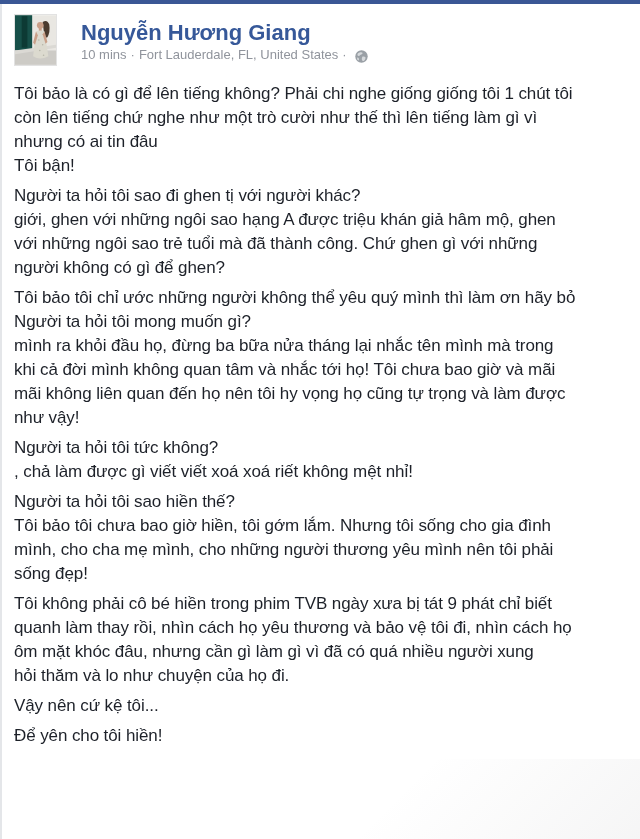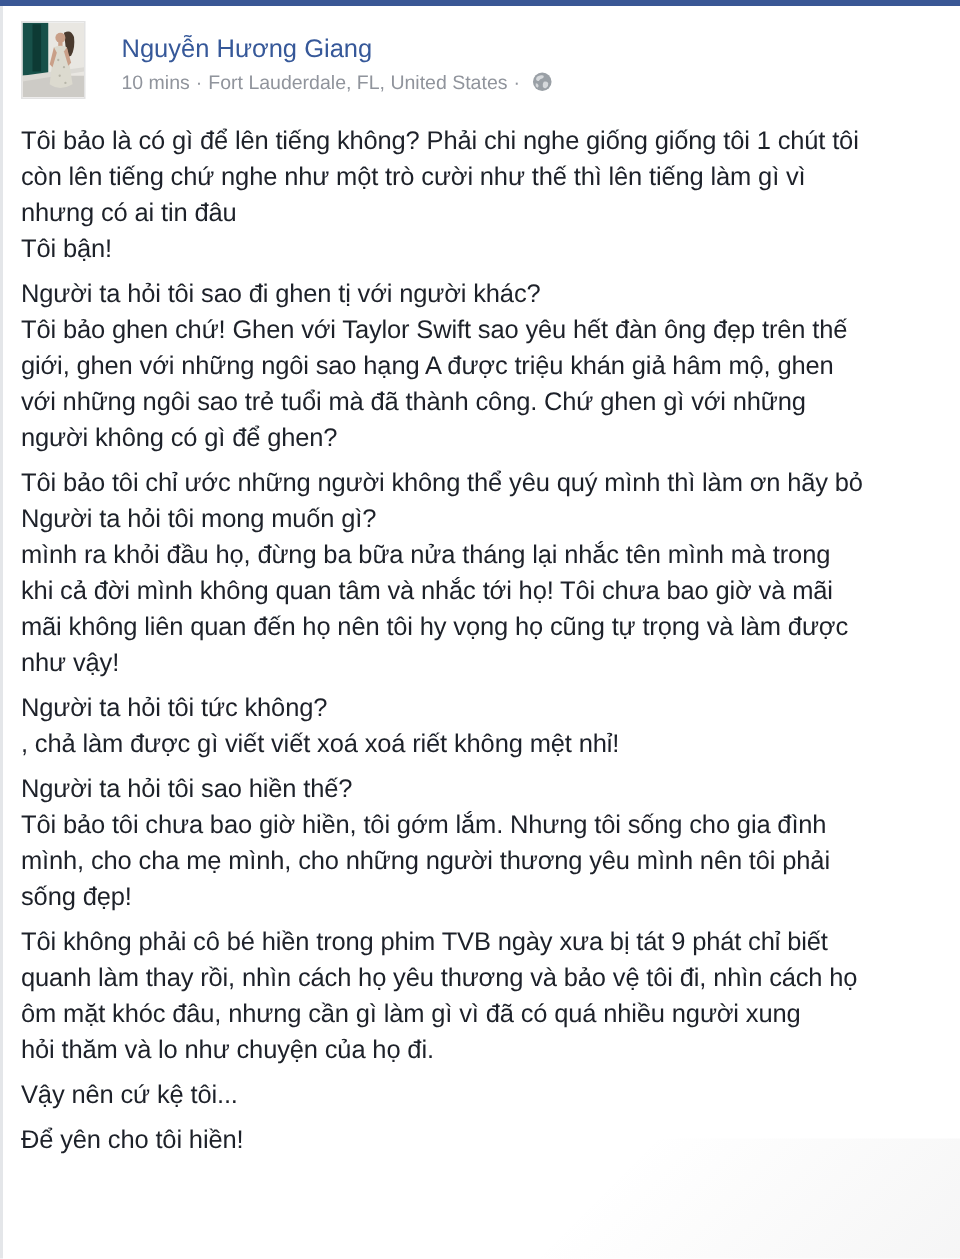--- a/index.html
+++ b/index.html
@@ -12,22 +12,22 @@
   *{margin:0;padding:0;box-sizing:border-box;}
   html,body{width:640px;height:839px;background:#ffffff;overflow:hidden;
     font-family:"Liberation Sans","DejaVu Sans",sans-serif;}
   .topbar{position:absolute;top:0;left:0;width:640px;height:4px;background:var(--topbar);}
   .left-edge{position:absolute;top:4px;left:0;width:2px;height:835px;background:var(--left-edge);}
   .post{position:absolute;top:4px;left:0;width:640px;padding:10px 6px 0 14px;background:transparent;}
   .post-header{display:flex;align-items:flex-start;}
   .avatar{width:43px;height:52px;flex:0 0 auto;border:1px solid #e2e2e2;cursor:pointer;}
   .avatar svg{display:block;width:100%;height:100%;}
   .header-text{margin-left:24px;padding-top:8px;}
-  .author-name{font-size:17px;font-weight:normal;color:var(--name-link);line-height:21px;cursor:pointer;}
-  .meta{display:flex;align-items:center;margin-top:3px;font-size:13px;color:var(--meta-text);line-height:17px;}
+  .author-name{font-size:22px;font-weight:bold;color:var(--name-link);line-height:21px;cursor:pointer;}
+  .meta{display:flex;align-items:flex-end;margin-top:3px;font-size:13px;color:var(--meta-text);line-height:17px;}
   .meta .sep{margin:0 4px;}
   .meta .lnk{cursor:pointer;}
   .globe{width:13px;height:13px;margin-left:4px;display:inline-block;}
   .post-body{margin-top:16px;color:var(--body-text);font-size:17px;}
   .para{margin:0 0 6px 0;}
   .line{height:24px;line-height:24px;white-space:nowrap;letter-spacing:-0.1px;}
   .bottom-shade{position:absolute;right:0;bottom:0;width:400px;height:80px;
     background:linear-gradient(135deg,rgba(0,0,0,0) 40%,rgba(120,120,125,0.07) 100%);pointer-events:none;}
 </style>
 </head>
@@ -76,21 +76,20 @@
 
   <div class="post-body">
       <div class="para">
         <div class="line">Tôi bảo là có gì để lên tiếng không? Phải chi nghe giống giống tôi 1 chút tôi</div>
         <div class="line">còn lên tiếng chứ nghe như một trò cười như thế thì lên tiếng làm gì vì</div>
         <div class="line">nhưng có ai tin đâu</div>
         <div class="line">Tôi bận!</div>
       </div>
       <div class="para">
         <div class="line">Người ta hỏi tôi sao đi ghen tị với người khác?</div>
-        <div class="line">Tôi bảo ghen chứ! Ghen với Taylor Swift sao yêu hết đàn ông đẹp trên thế</div>
         <div class="line">giới, ghen với những ngôi sao hạng A được triệu khán giả hâm mộ, ghen</div>
         <div class="line">với những ngôi sao trẻ tuổi mà đã thành công. Chứ ghen gì với những</div>
         <div class="line">người không có gì để ghen?</div>
       </div>
       <div class="para">
         <div class="line">Tôi bảo tôi chỉ ước những người không thể yêu quý mình thì làm ơn hãy bỏ</div>
         <div class="line">Người ta hỏi tôi mong muốn gì?</div>
         <div class="line">mình ra khỏi đầu họ, đừng ba bữa nửa tháng lại nhắc tên mình mà trong</div>
         <div class="line">khi cả đời mình không quan tâm và nhắc tới họ! Tôi chưa bao giờ và mãi</div>
         <div class="line">mãi không liên quan đến họ nên tôi hy vọng họ cũng tự trọng và làm được</div>

